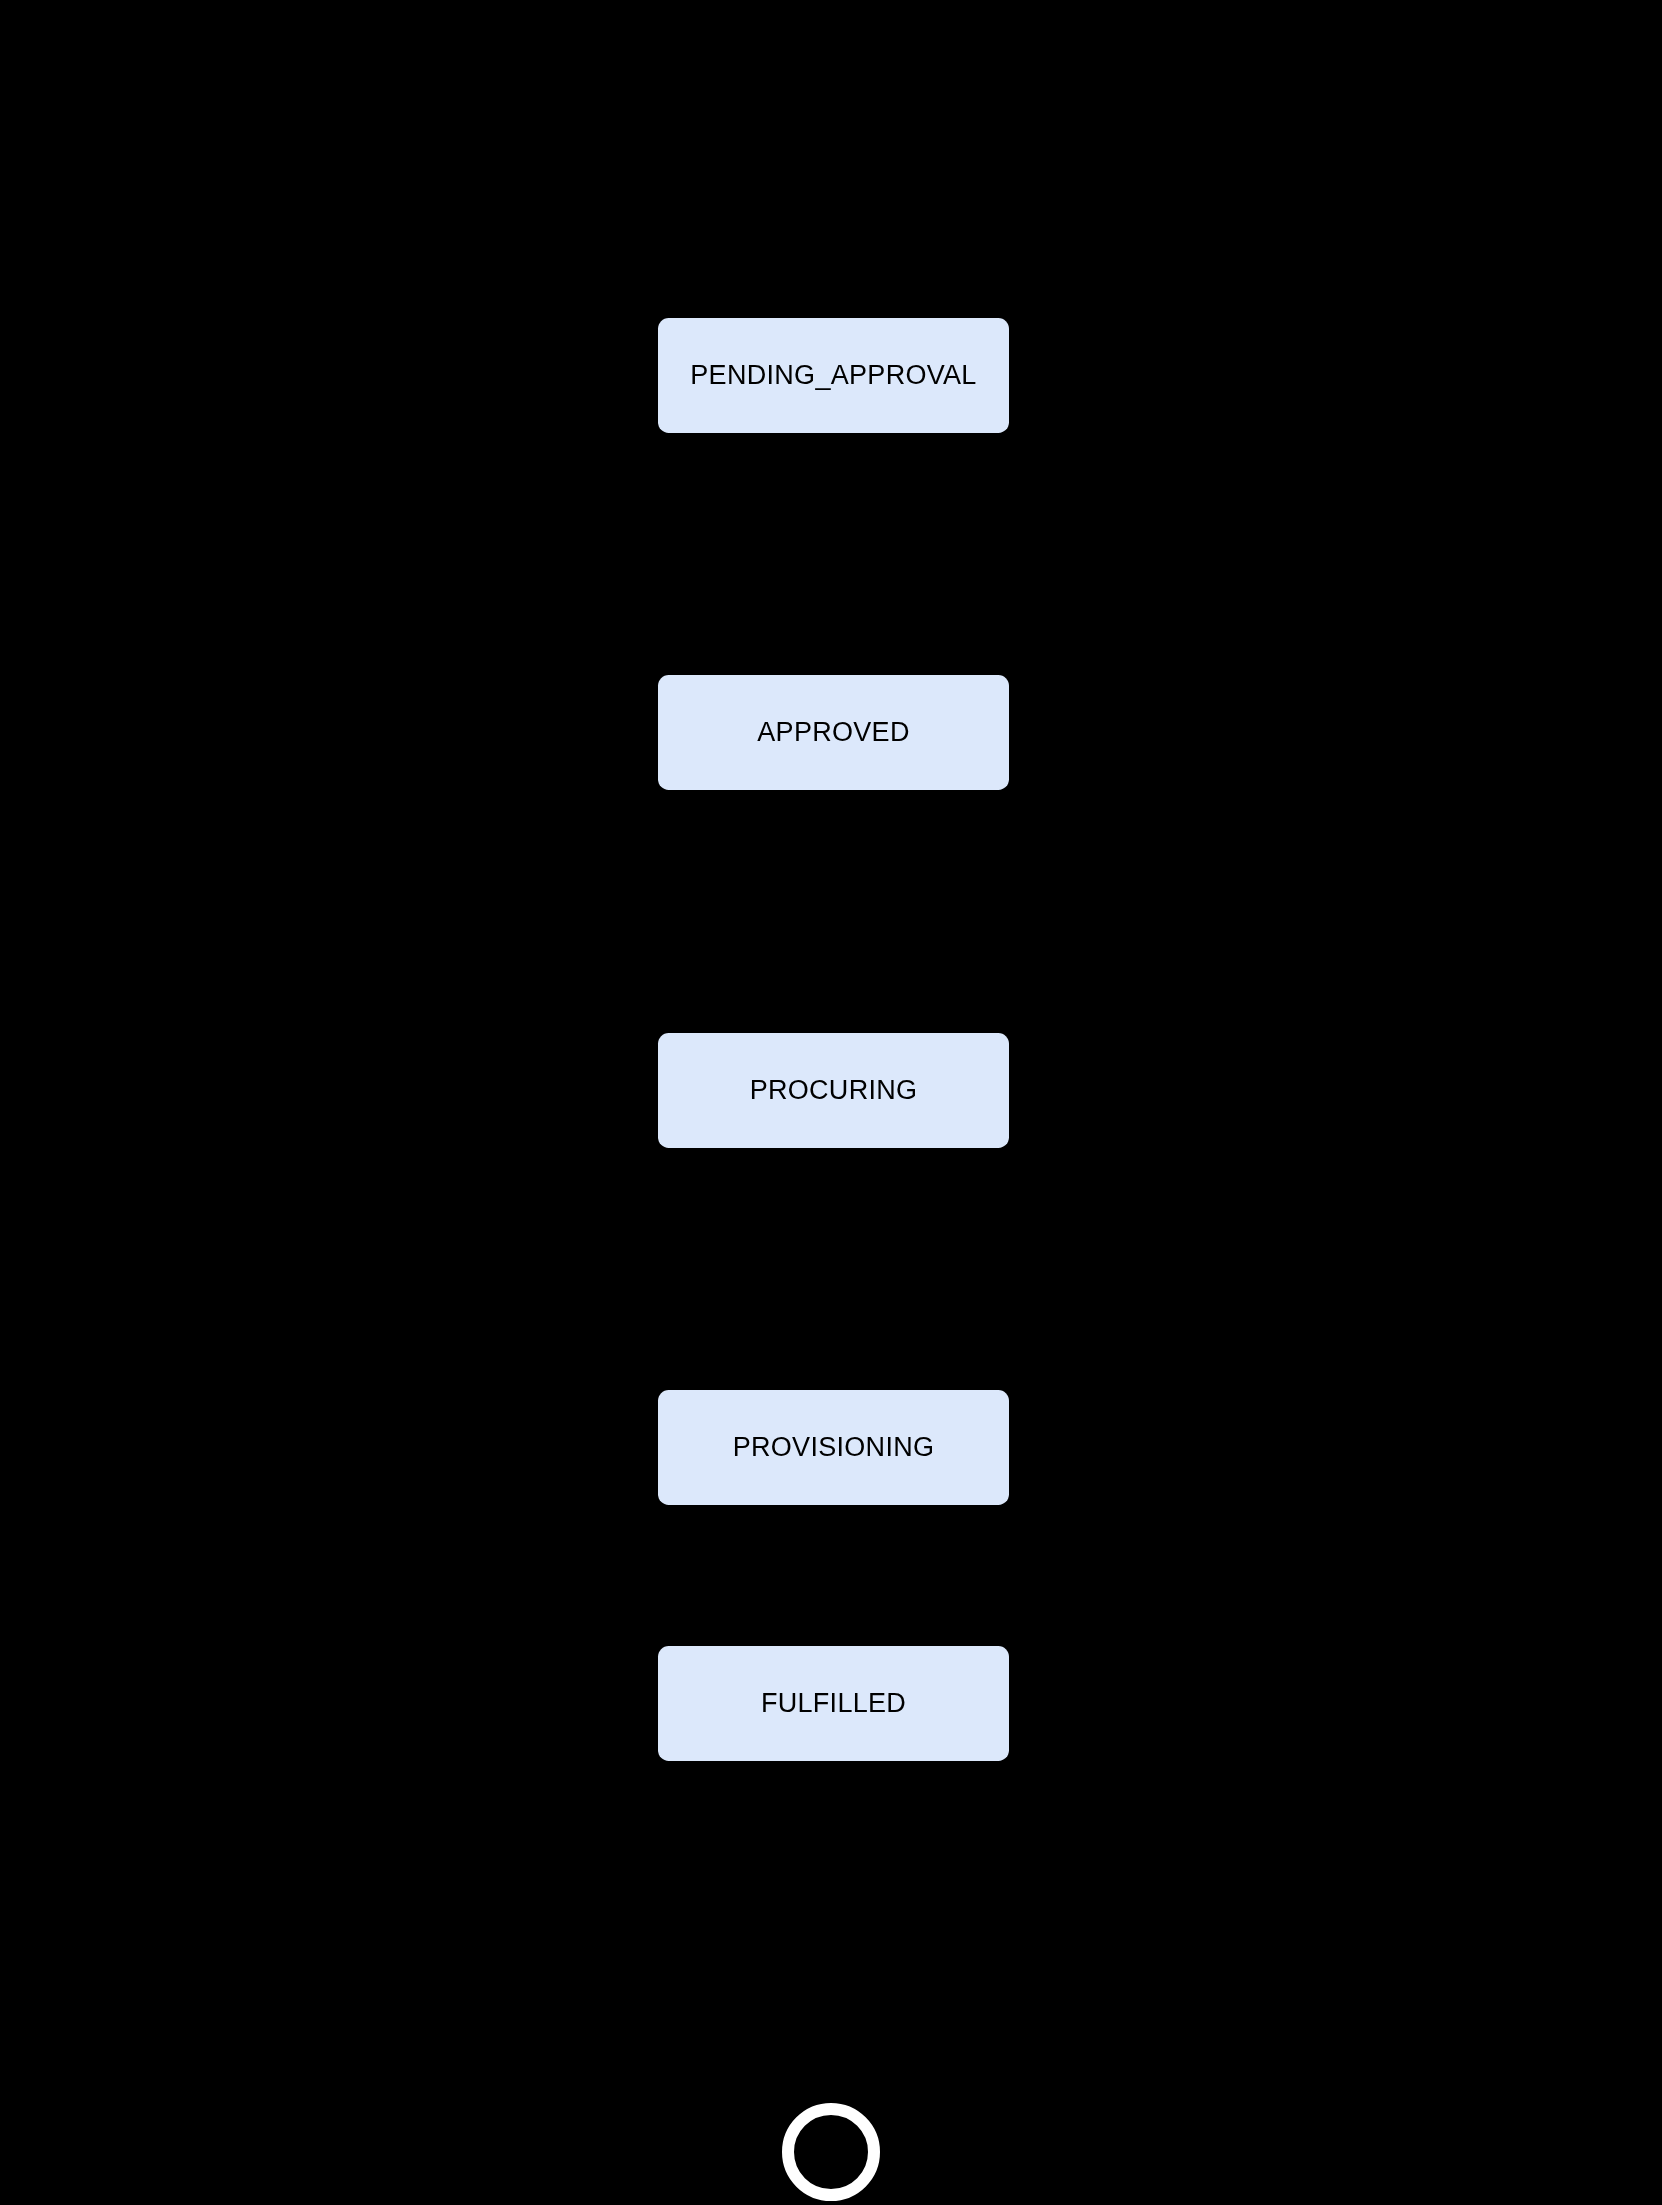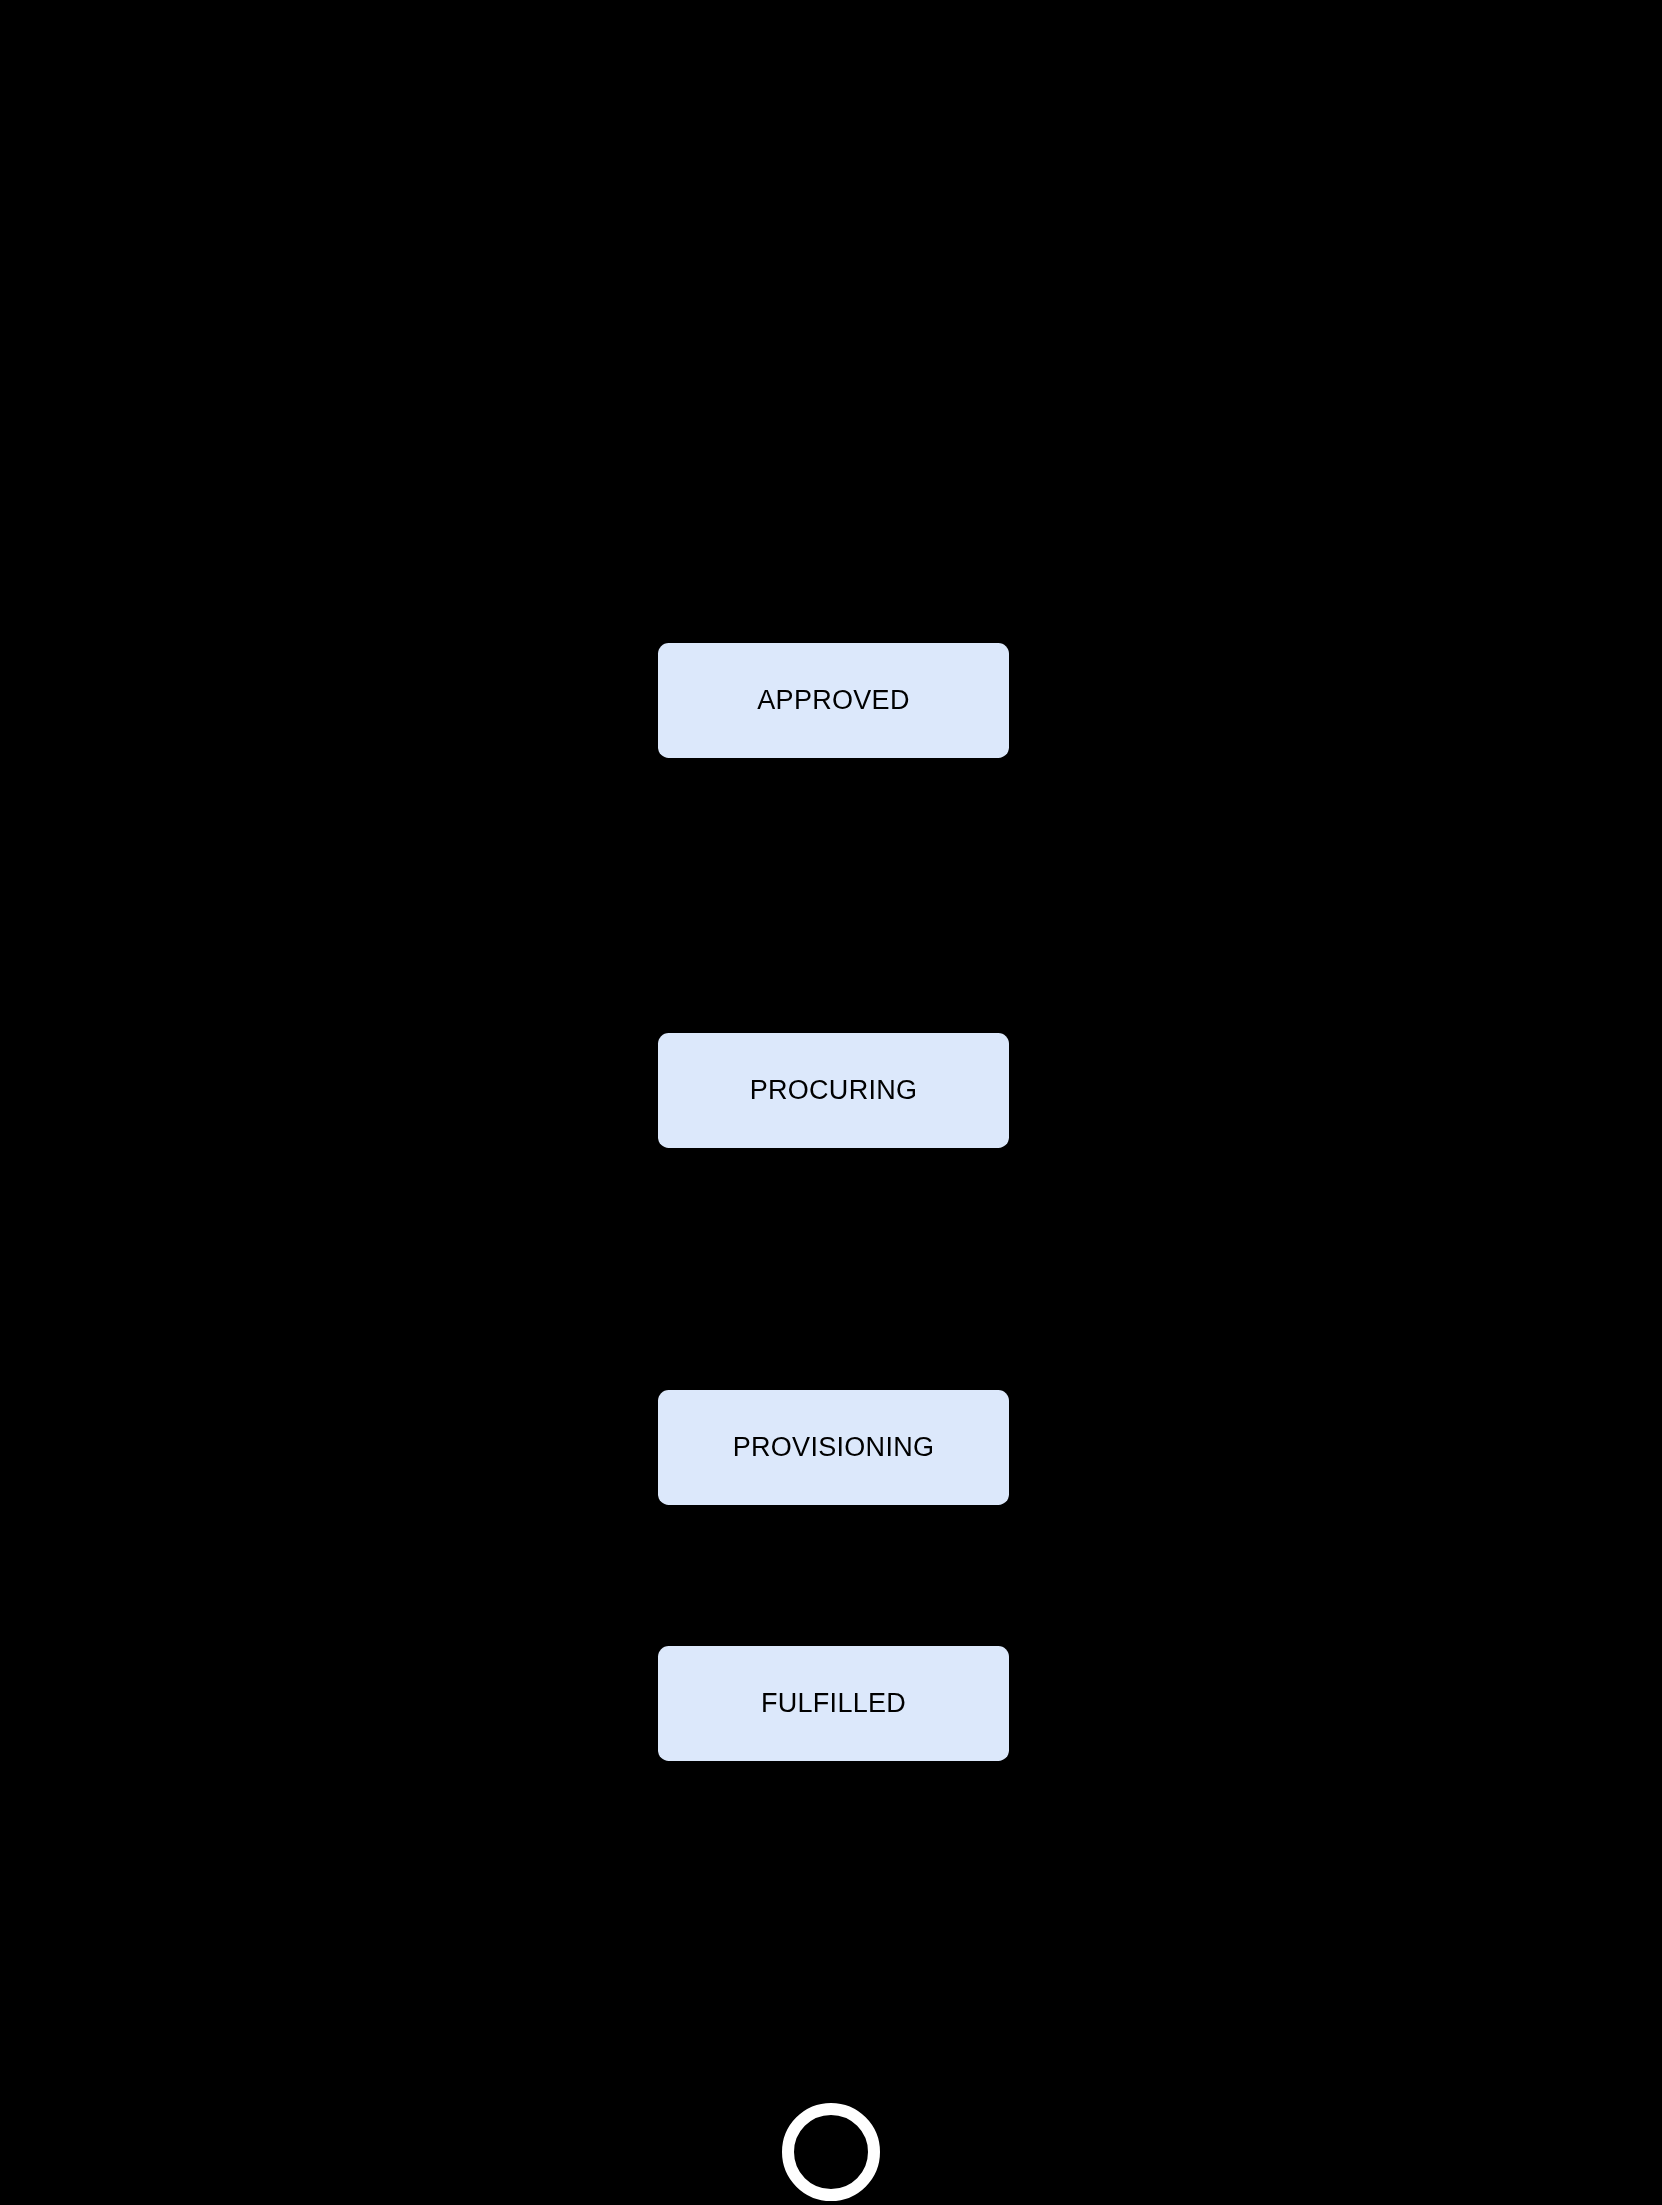--- a/index.html
+++ b/index.html
@@ -82,22 +82,25 @@
     </defs>
     <g stroke="#000000" stroke-width="5" fill="none" marker-end="url(#arrowhead)">
       <line x1="1404" y1="728" x2="1404" y2="1131"></line>
       <line x1="1404" y1="1330" x2="1404" y2="1734"></line>
       <line x1="1404" y1="1933" x2="1404" y2="2336"></line>
       <line x1="1404" y1="2535" x2="1404" y2="2937"></line>
       <line x1="1404" y1="3136" x2="1404" y2="3537"></line>
     </g>
   </svg>
 
+  <div class="state-node" style="top:318px;">
+    <span class="state-node-label">PENDING_APPROVAL</span>
+  </div>
 
-  <div class="state-node" style="top:643px;">
+  <div class="state-node" style="top:675px;">
     <span class="state-node-label">APPROVED</span>
   </div>
 
   <div class="state-node" style="top:1033px;justify-content:center;">
     <span class="state-node-label">PROCURING</span>
   </div>
 
   <div class="state-node" style="top:1390px;">
     <span class="state-node-label">PROVISIONING</span>
   </div>

